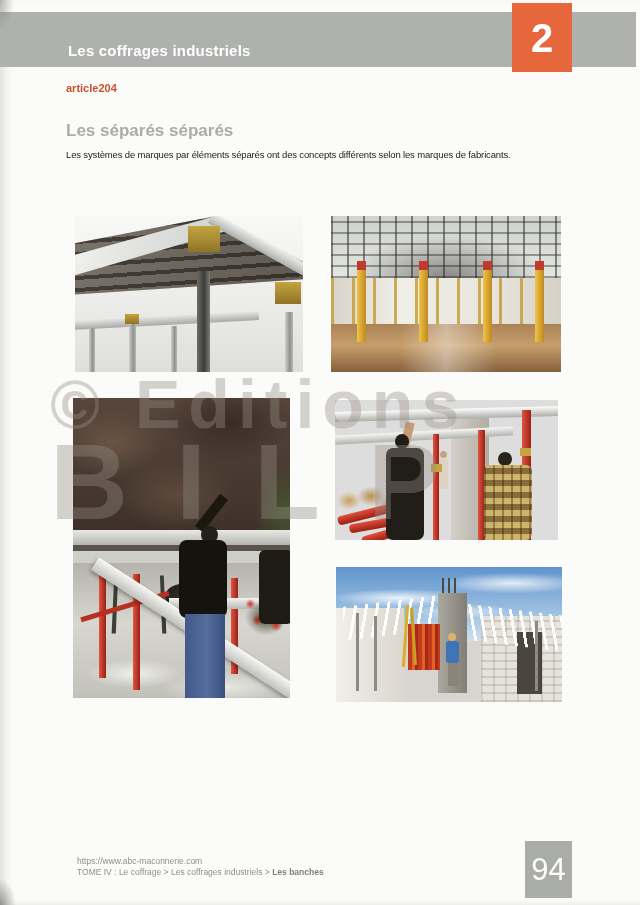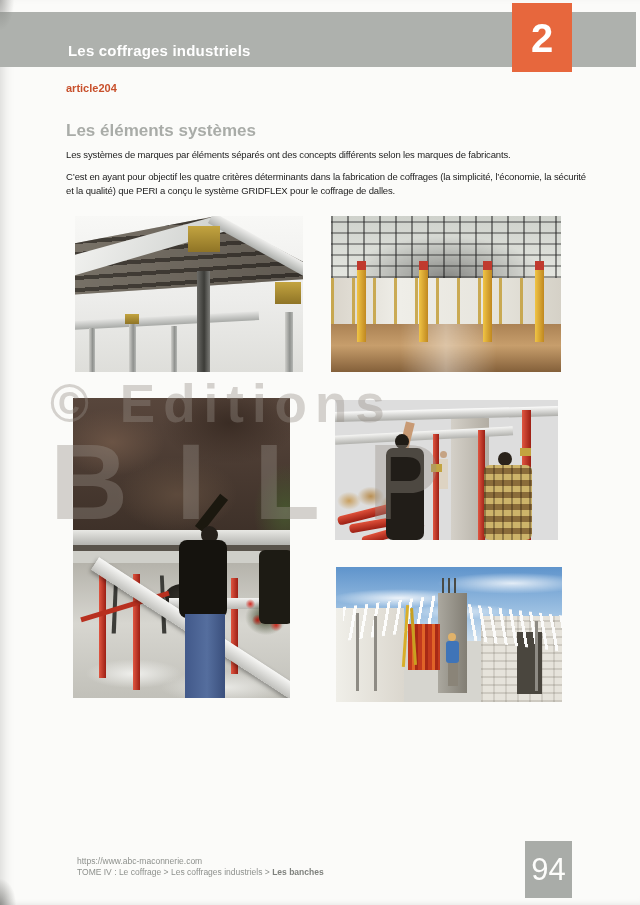--- a/index.html
+++ b/index.html
@@ -181,21 +181,21 @@
   .ph5 .ypole1{left:30%;top:28%;width:3px;height:46%;transform:rotate(4deg);background:#d8ae2a;}
   .ph5 .ypole2{left:33.5%;top:30%;width:3px;height:42%;transform:rotate(-4deg);background:#c9a020;}
   .ph5 .sp{width:3px;background:#8e8b84;}
   .ph5 .sp1{left:9%;top:34%;height:58%;} .ph5 .sp2{left:17%;top:36%;height:56%;} .ph5 .sp3{left:88%;top:40%;height:52%;}
   .ph5 .w-head{left:49.5%;top:49%;width:8px;height:8px;border-radius:50%;background:#e0b26a;}
   .ph5 .w-torso{left:48.5%;top:55%;width:13px;height:22px;border-radius:3px;background:#3f74b8;}
   .ph5 .w-legs{left:49.5%;top:71%;width:10px;height:23px;background:#8a8478;}
   
   .watermark{position:absolute;left:50px;top:364px;z-index:3;pointer-events:none;
     color:rgba(150,143,133,.38);font-weight:bold;white-space:nowrap;}
-  .wm1{font-size:53px;line-height:80px;letter-spacing:8px;}
+  .wm1{font-size:68px;line-height:80px;letter-spacing:8px;}
   .wm2{font-size:108px;line-height:108px;letter-spacing:48px;margin-top:-16px;}
   
   .footer-text{position:absolute;left:77px;top:856px;color:#8e918d;font-size:8.5px;line-height:11px;}
   .footer-text b{color:#7f827e;}
   .pagenum-box{position:absolute;left:525px;top:841px;width:47px;height:57px;background:#a9aca8;
     display:flex;align-items:center;justify-content:center;}
   .pagenum-box span{color:#fdfdfb;font-size:31px;line-height:1;}
   
   .smudge-bl{position:absolute;left:0;bottom:0;width:16px;height:26px;z-index:4;
     background:radial-gradient(at 0 100%,rgba(70,70,66,.5),rgba(70,70,66,0) 72%);}
@@ -211,24 +211,23 @@
     <span class="banner-title">Les coffrages industriels</span>
     <div class="chapter-badge">
       <span>2</span>
     </div>
   </header>
 
   <div class="title-row">
     <span class="article-id">article204</span>
   </div>
 
-  <h2 class="subtitle">Les éléments systèmes</h2>
+  <h2 class="subtitle">Les séparés séparés</h2>
 
   <p class="body-p p1">Les systèmes de marques par éléments séparés ont des concepts différents selon les marques de fabricants.</p>
-  <p class="body-p p2">C’est en ayant pour objectif les quatre critères déterminants dans la fabrication de coffrages (la simplicité, l’économie, la sécurité et la qualité) que PERI a conçu le système GRIDFLEX pour le coffrage de dalles.</p>
 
   <figure class="photo ph1" title="Système de coffrage de dalle vu de dessous : grille de poutrelles grises sur étais métalliques à têtes jaunes, fond blanc">
     <i class="deck"></i>
     <i class="deck-top"></i>
     <i class="edge-r"></i>
     <i class="edge-b"></i>
     <i class="prop pr1"></i>
     <i class="prop pr2"></i>
     <i class="prop pr3"></i>
     <i class="prop pr4"></i>

